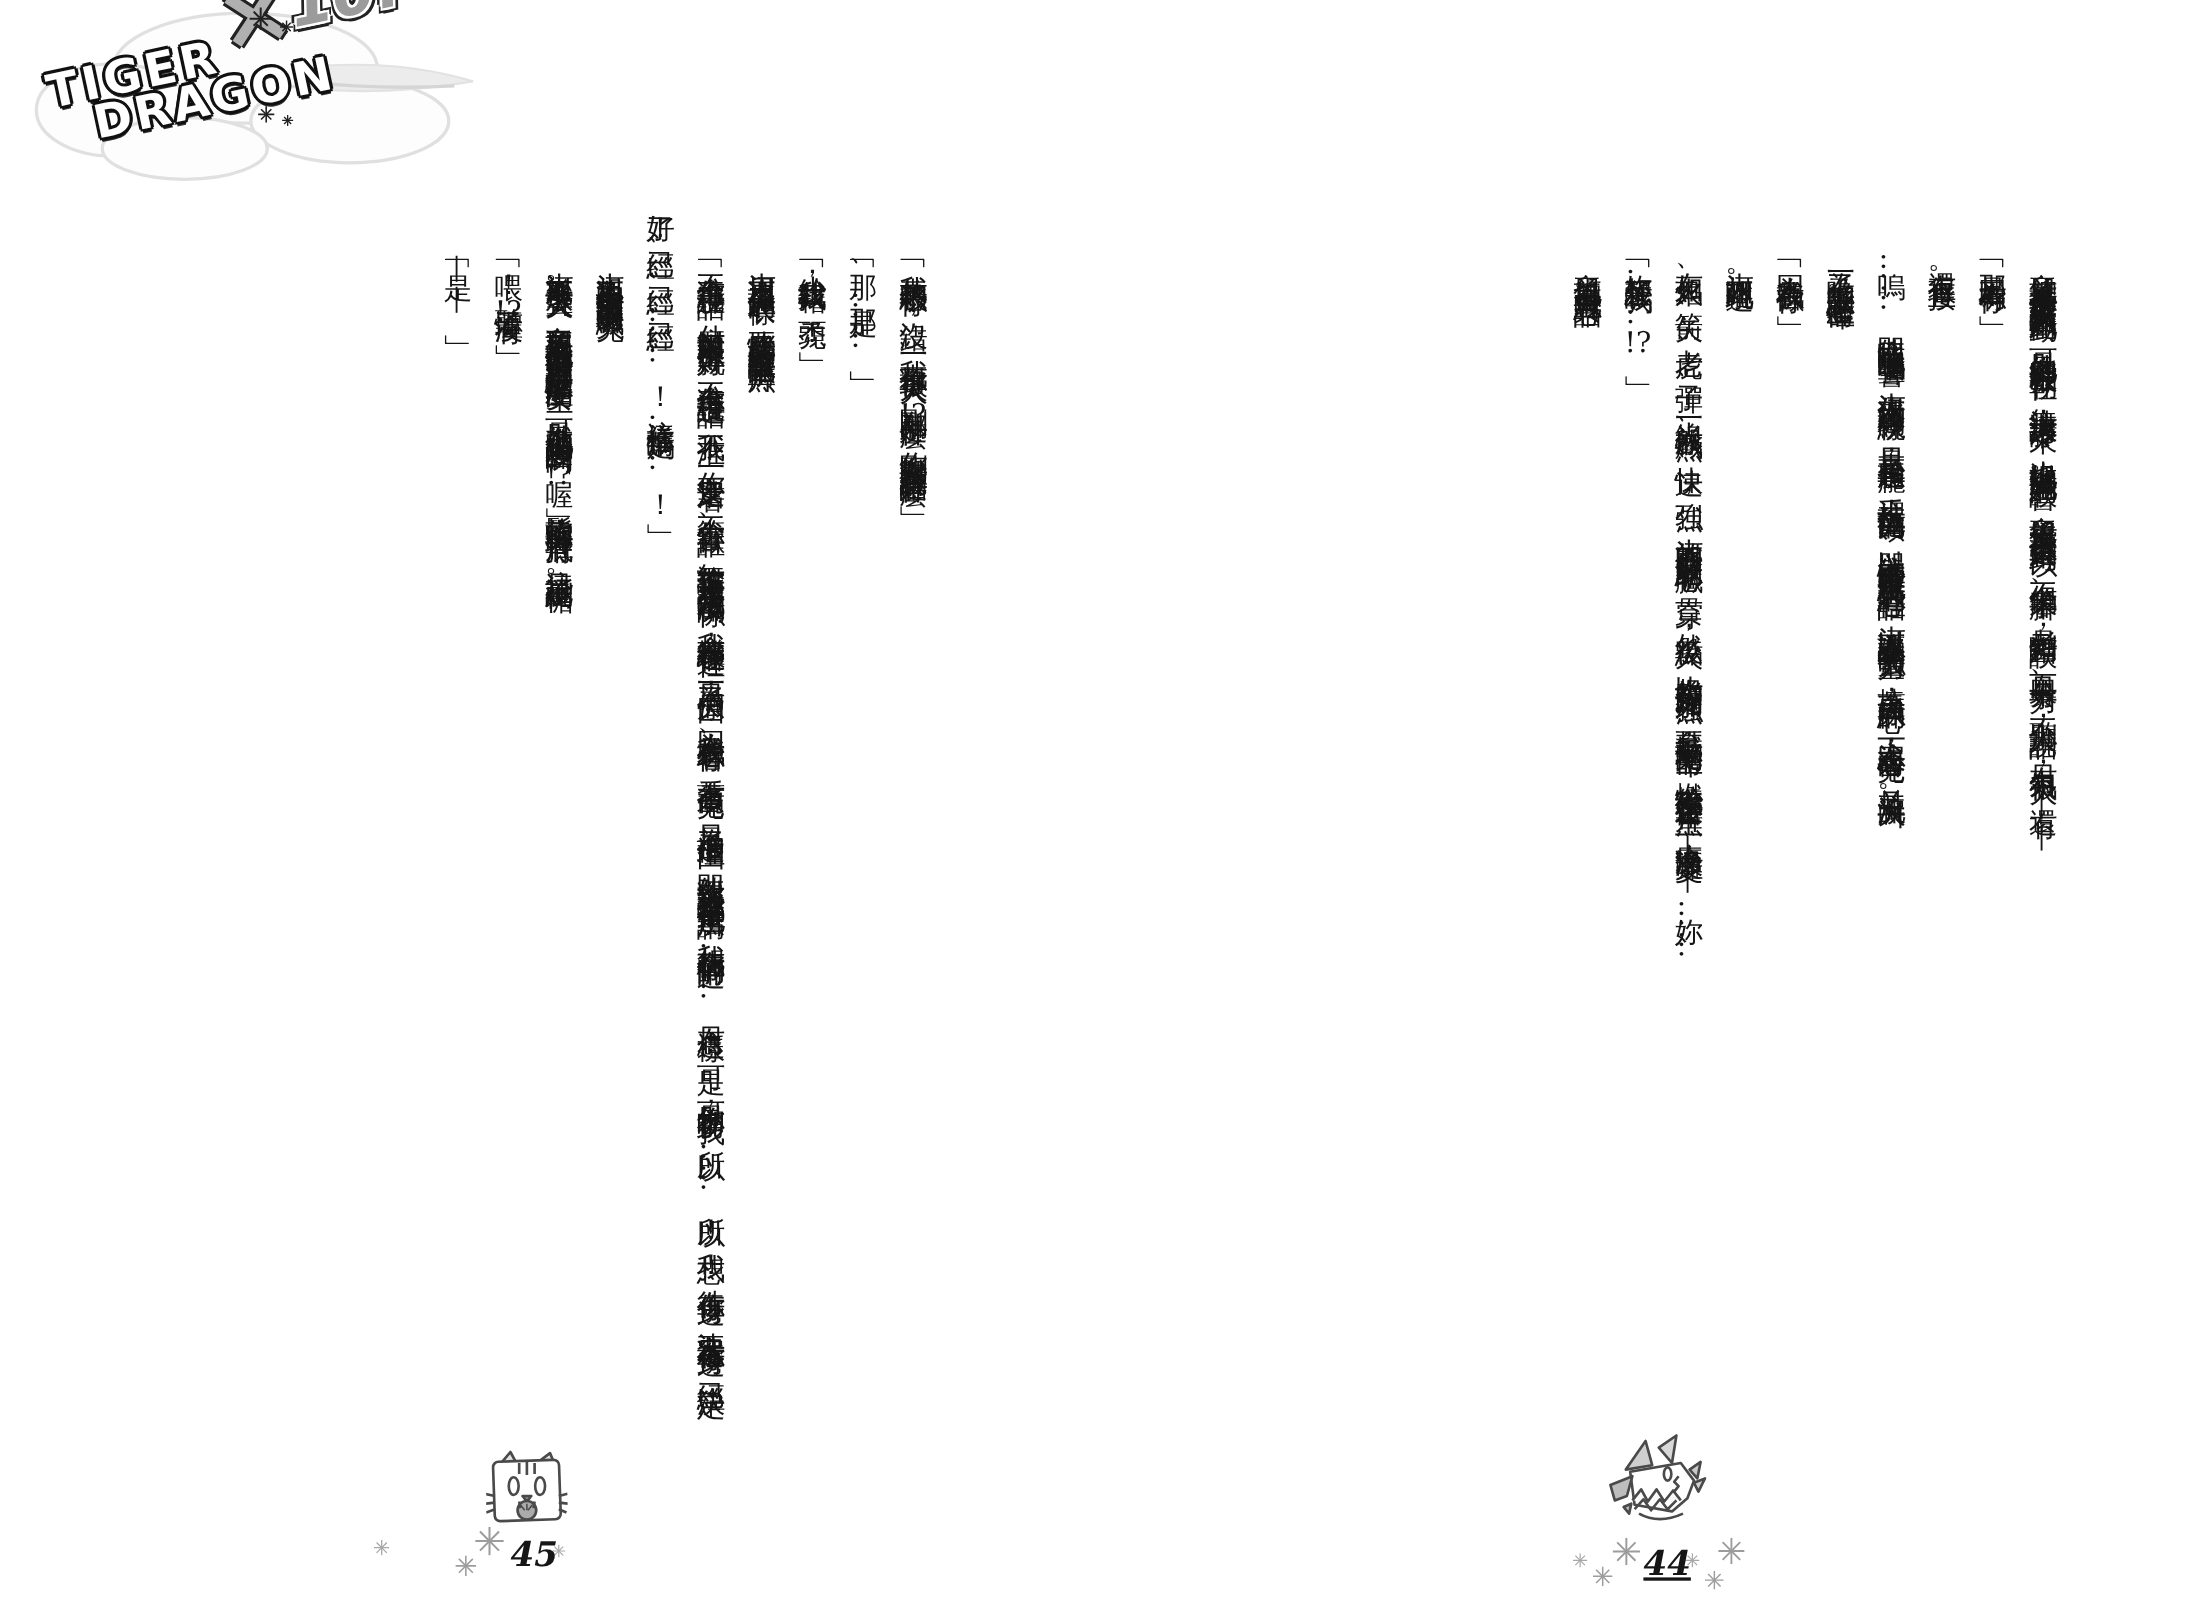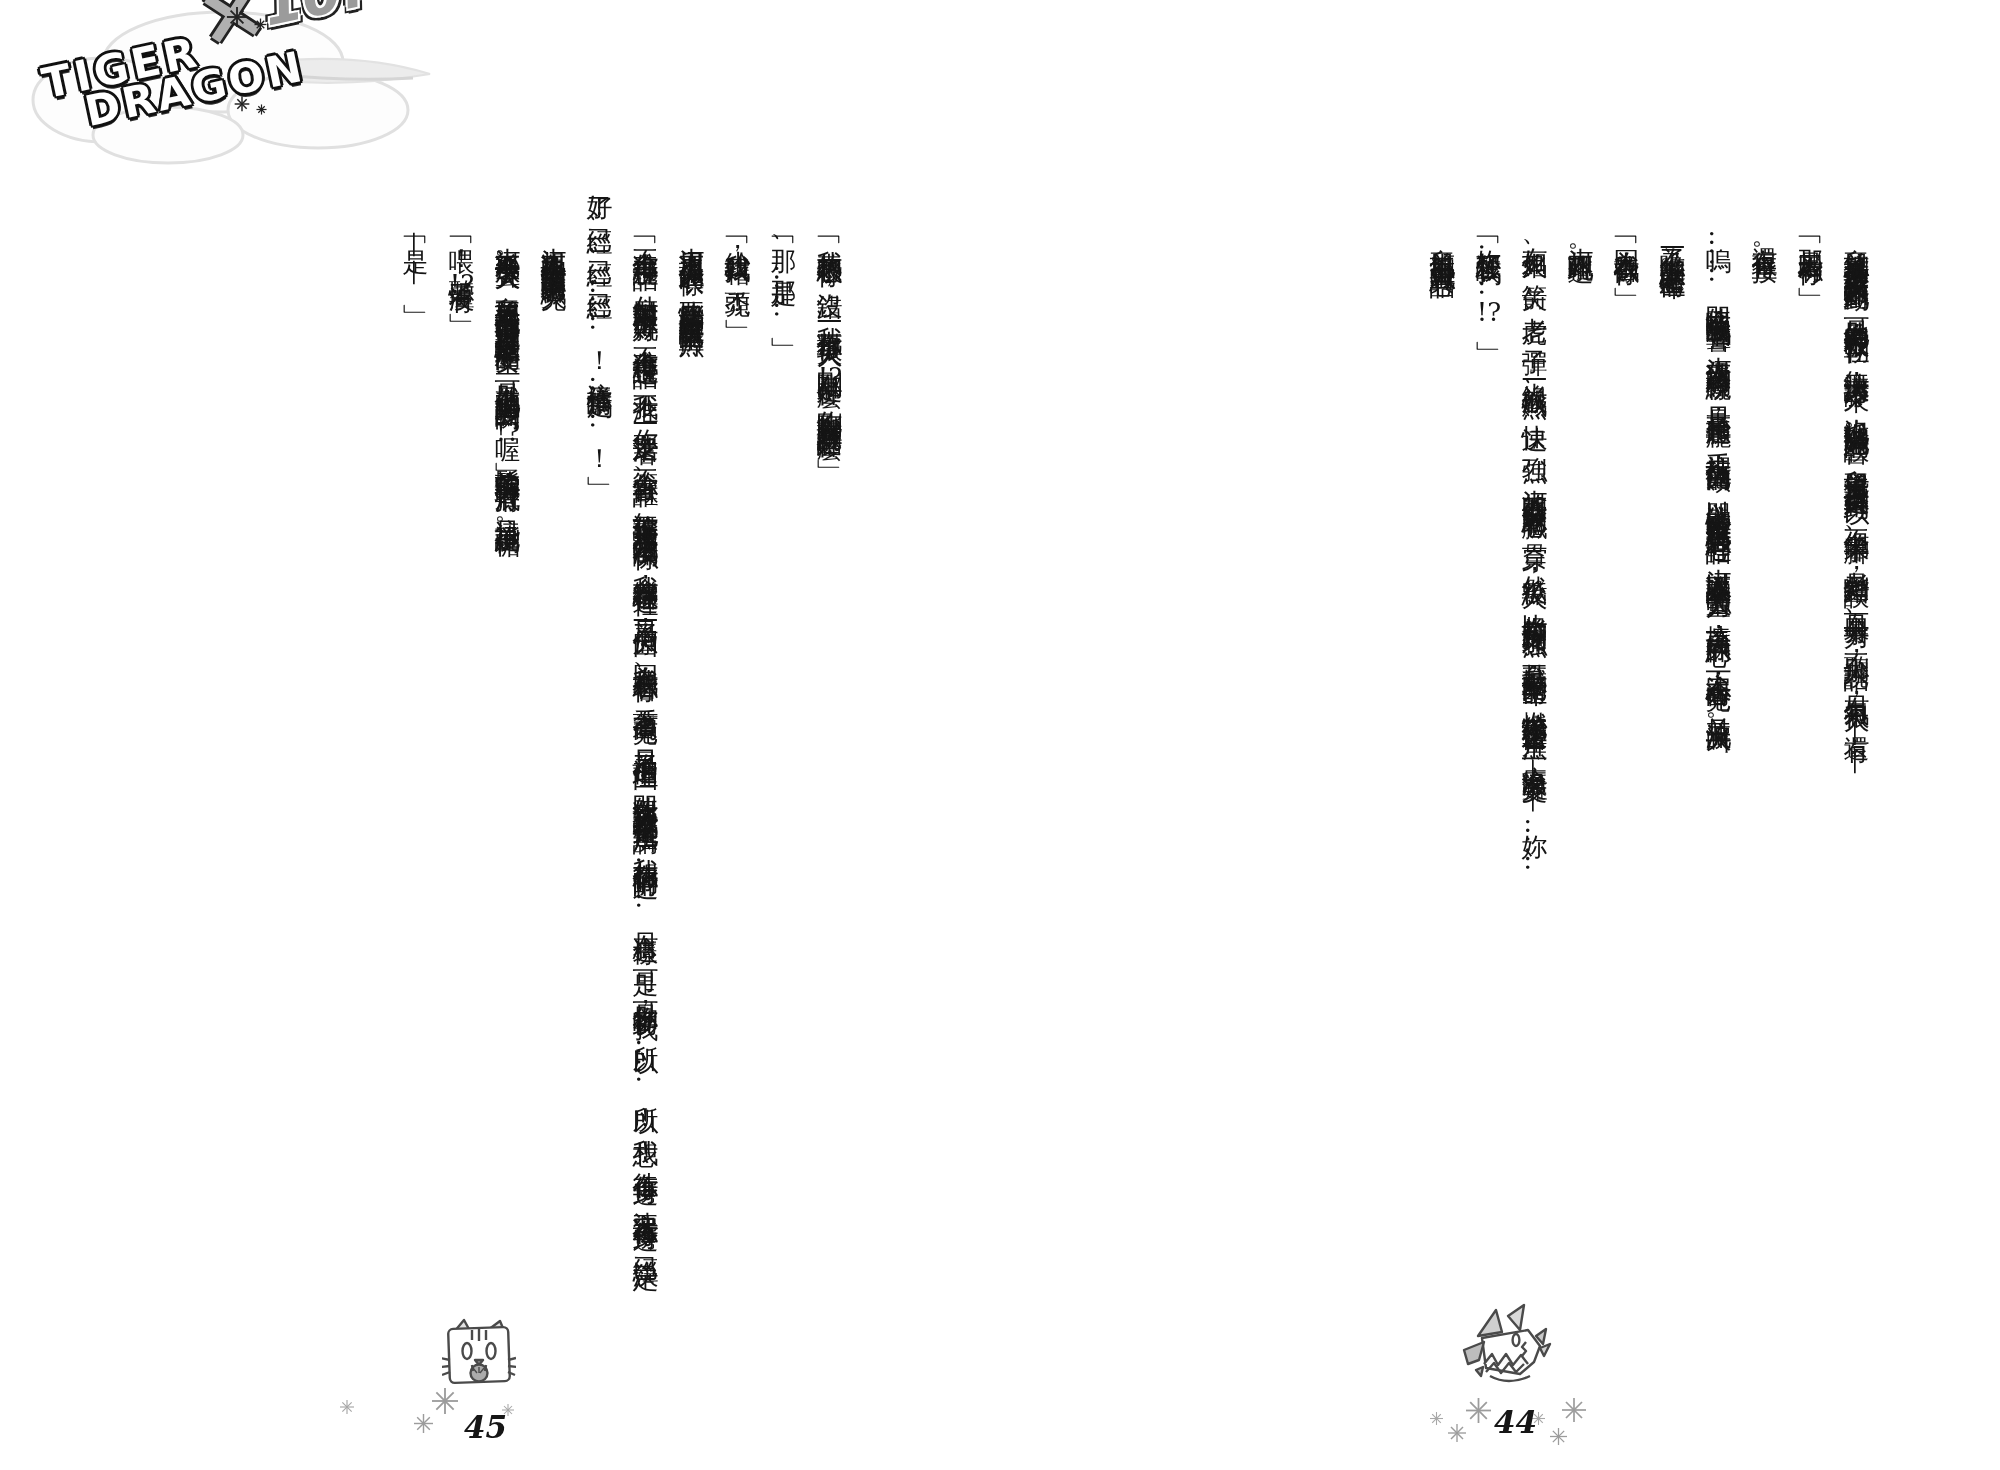--- a/index.html
+++ b/index.html
@@ -20,22 +20,22 @@
   .text-block p{margin:0;text-indent:2em;}
   .tb-right{right:120px;}
   .tb-left{right:1147px;}
   .tcy{ text-combine-upright:all; -webkit-text-combine:horizontal; letter-spacing:0; }
 
   
   .pnum{
     position:absolute;font-family:"DejaVu Serif","Liberation Serif",serif;
     font-style:italic;font-weight:bold;font-size:31px;color:#161616;
   }
-  .pnum-44{left:1494px;top:1404px;}
-  .pnum-45{left:464px;top:1396px;margin-top:13px;}
+  .pnum-44{left:1494px;top:1404px;text-decoration:underline;}
+  .pnum-45{left:464px;top:1396px;}
 
   
   .sp{position:absolute;}
   .mascot{position:absolute;}
 
   
   .logo{position:absolute;left:18px;top:0;width:620px;height:175px;}
   .logo-clouds{position:absolute;left:0;top:0;width:620px;height:175px;}
   .logo-rot{
     position:absolute;left:14px;top:28px;width:330px;height:110px;

